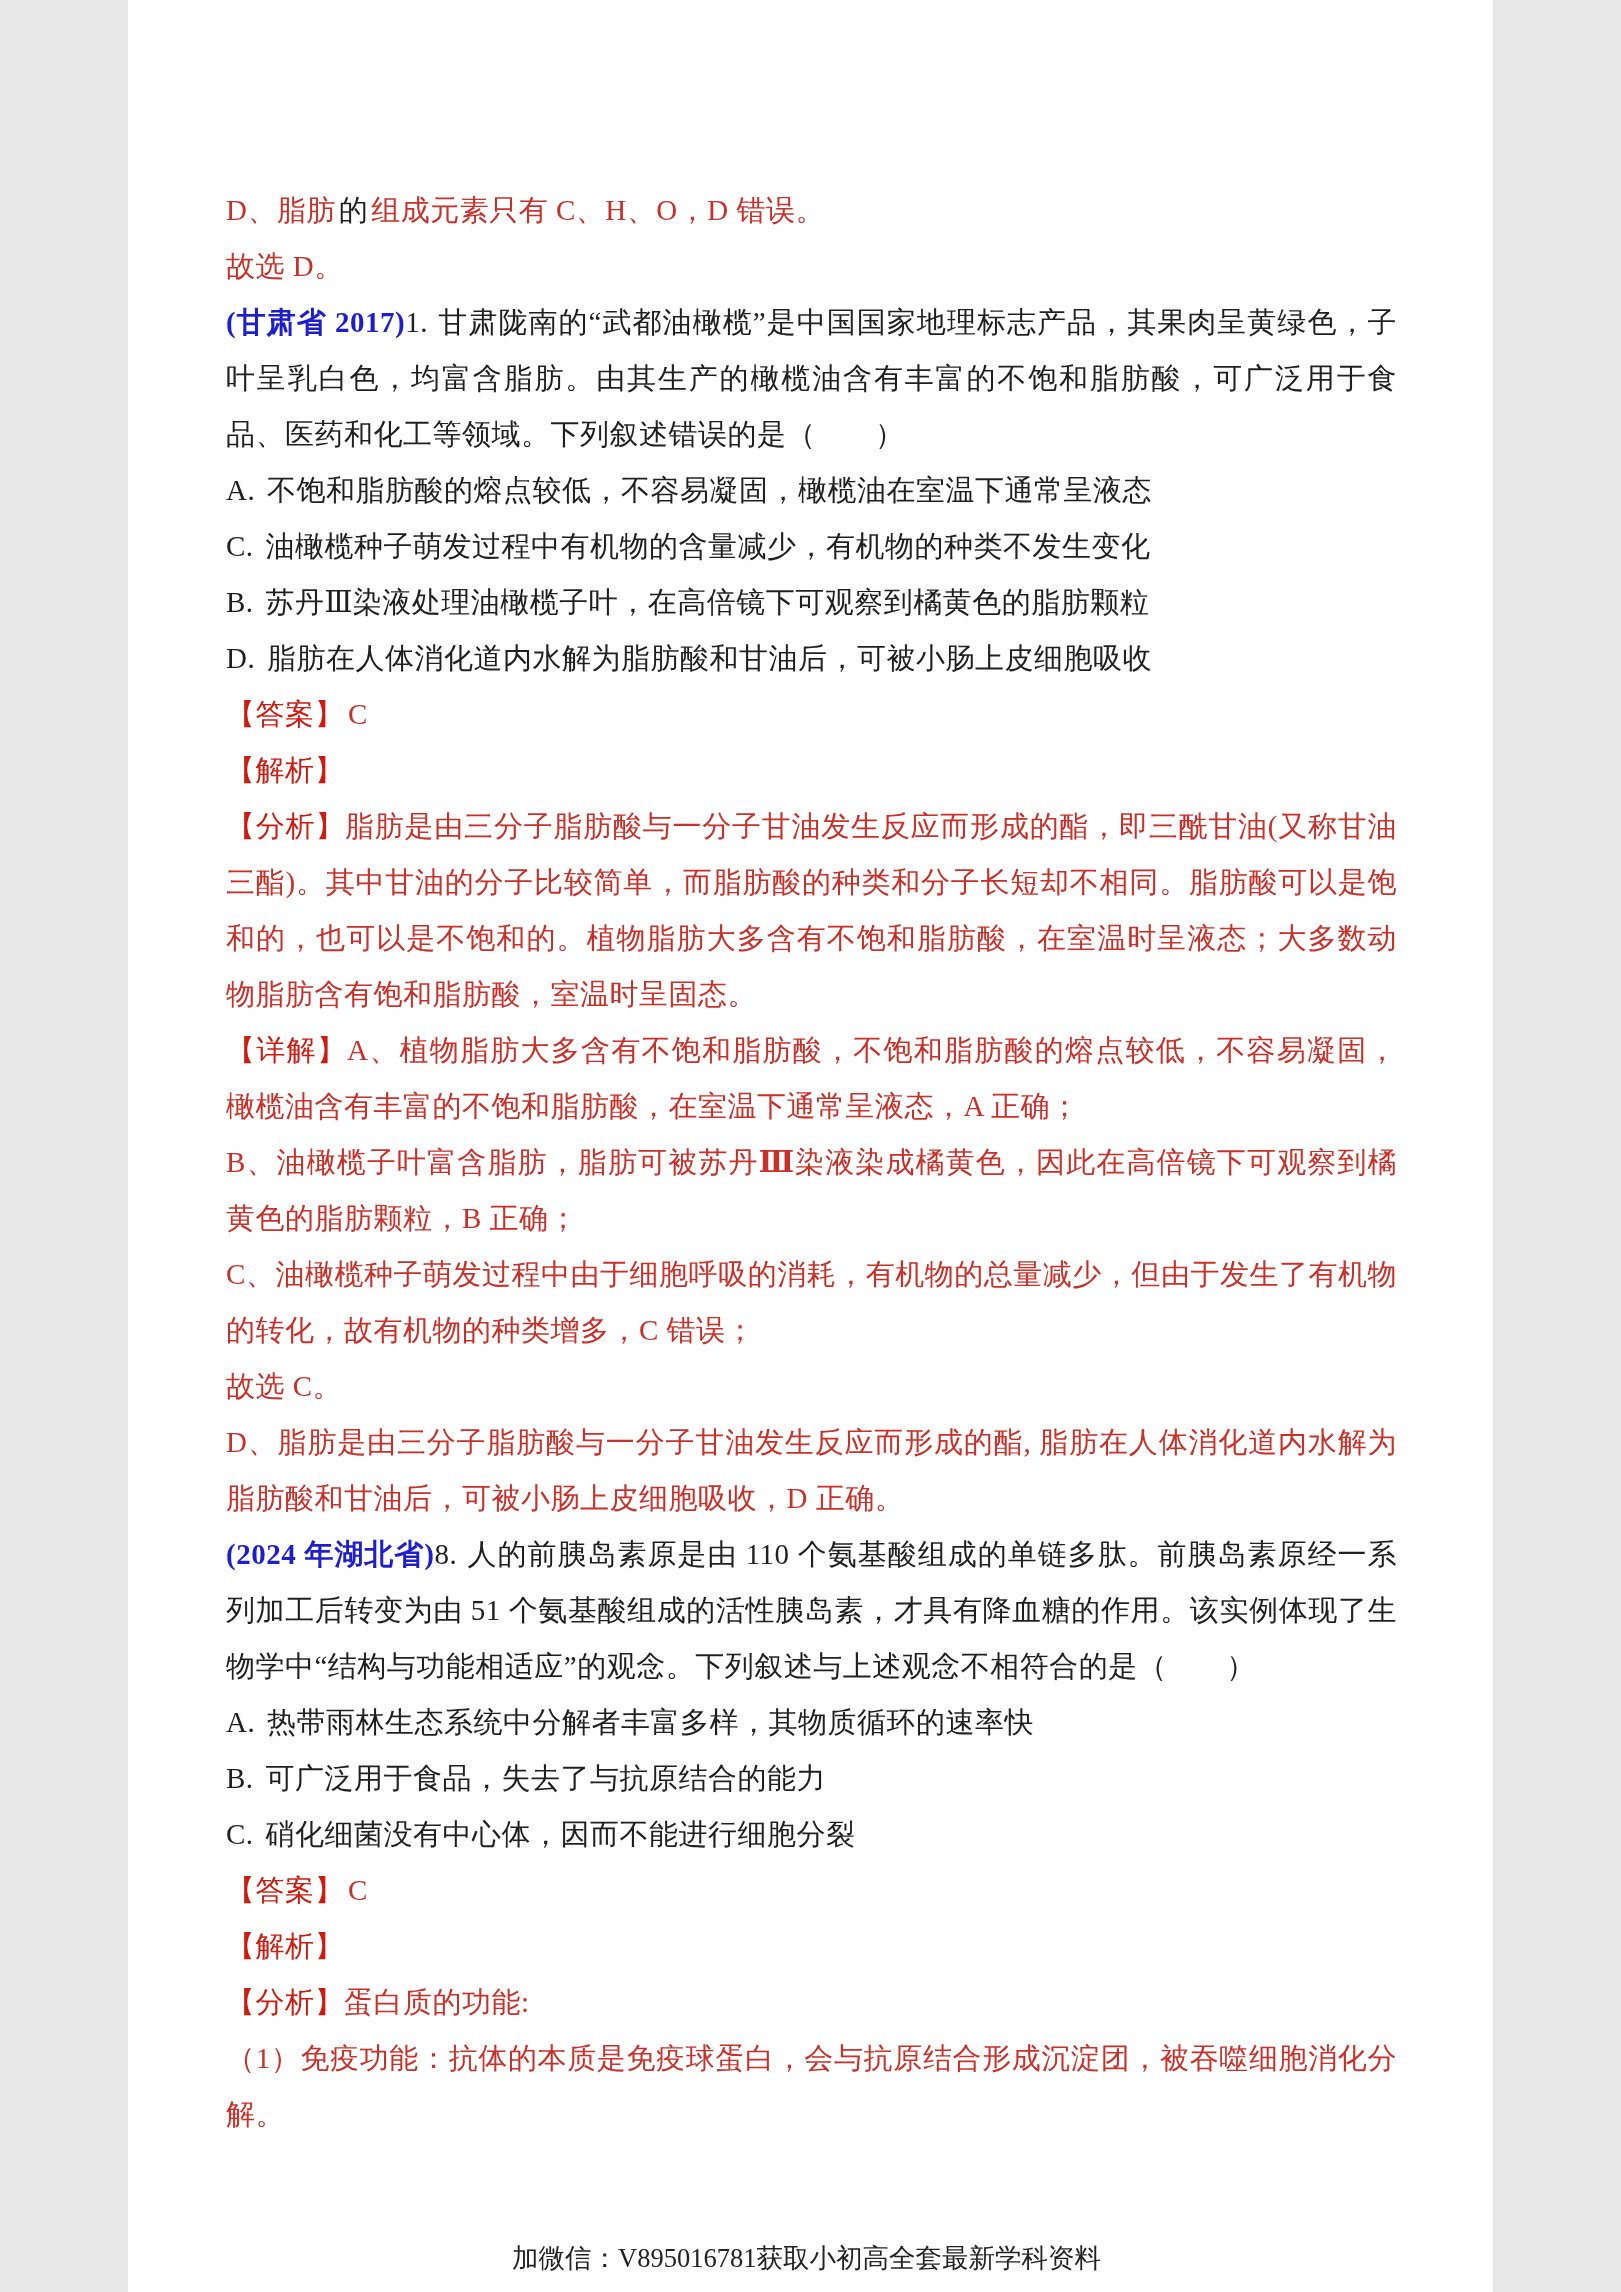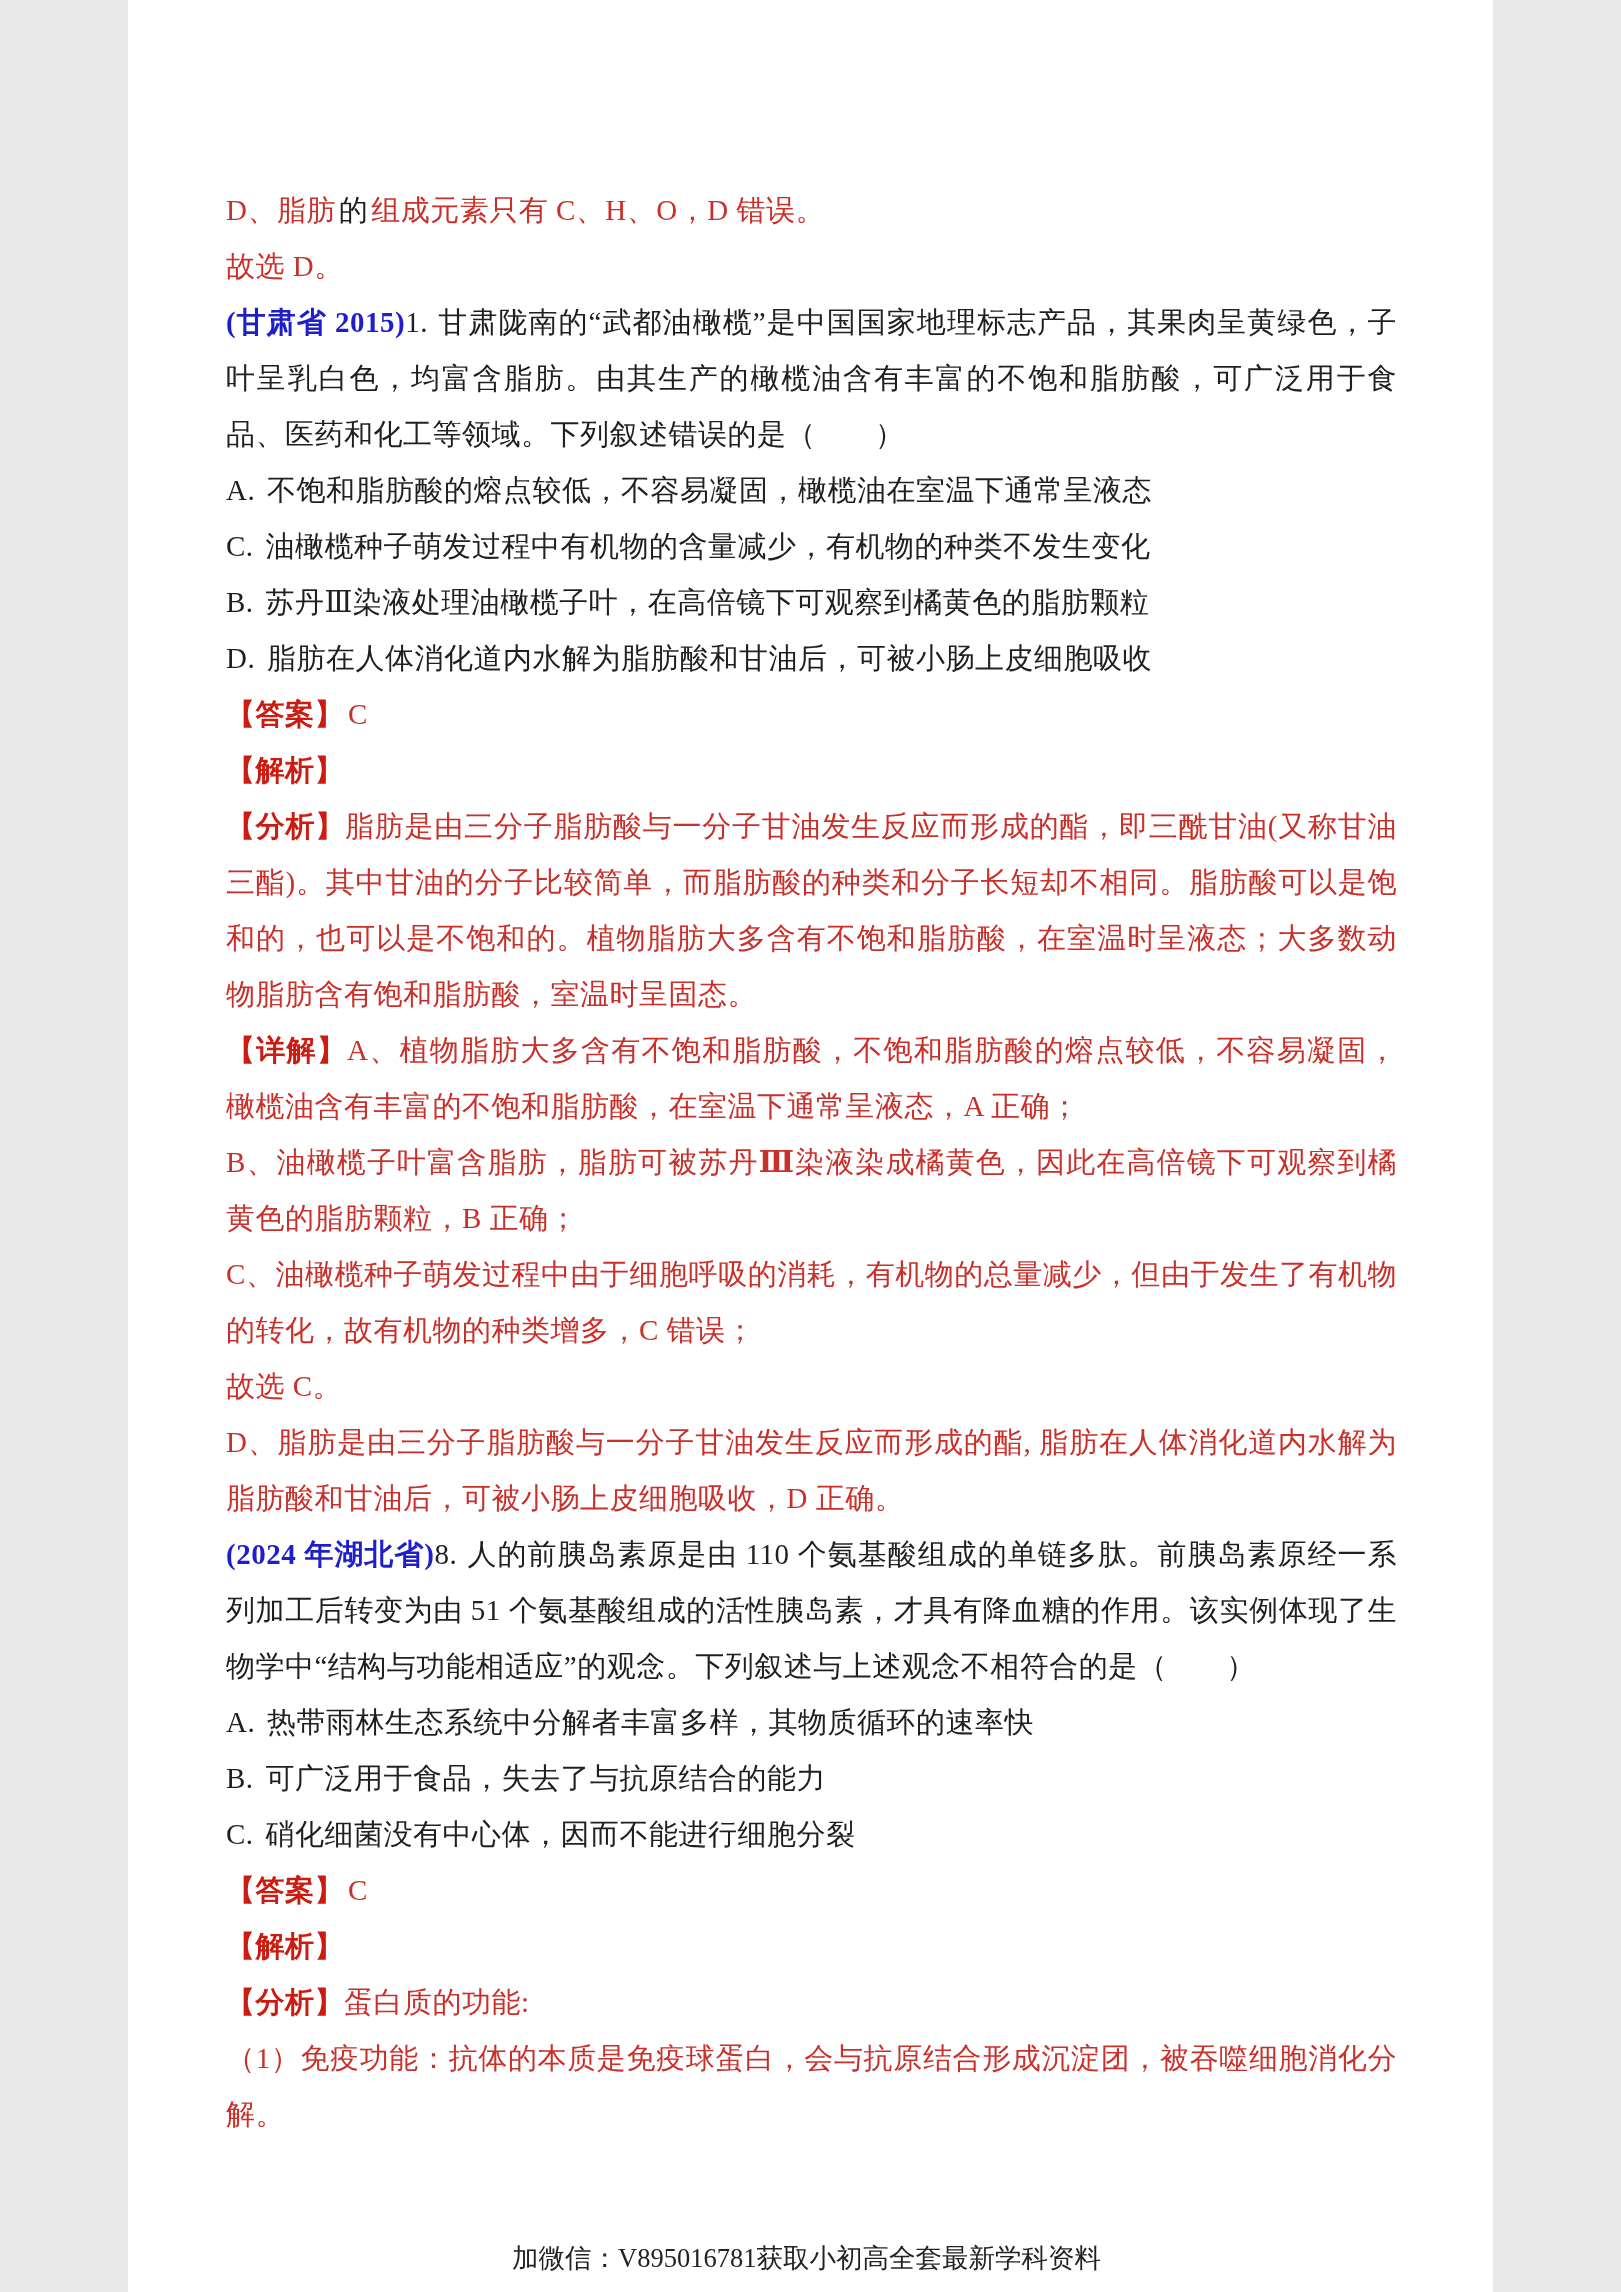--- a/index.html
+++ b/index.html
@@ -16,21 +16,21 @@
   }
   .para {
     margin:0;
     font-size:29px;
     line-height:56px;
     color:#1f1f1f;
     text-align:justify;
     letter-spacing:0.5px;
   }
   .red  { color:#c9302a; }
-  .tag  { color:#cc1b10; font-weight:bold; }
+  .tag  { color:#cc1b10; font-weight:normal; }
   .blue { color:#1e1ecb; font-weight:bold; }
   .bold { font-weight:bold; }
   .q-num { margin-right:9.8px; }
   .opt-label { margin-right:11.8px; }
   .mid-black { color:#1f1f1f; margin:0 2.9px; }
   .ans { margin-left:3.9px; }
   .footer {
     position:absolute;
     left:0; right:8px;
     top:2240px;
@@ -42,21 +42,21 @@
 </style>
 </head>
 <body>
 
 <div class="page">
 
   <p class="para"><span class="red">D、脂肪</span><span class="mid-black">的</span><span class="red">组成元素只有 C、H、O，D 错误。</span></p>
 
   <p class="para red">故选 D。</p>
 
-  <p class="para"><span class="blue">(甘肃省 2015)</span><span class="q-num">1.</span><span>甘肃陇南的“武都油橄榄”是中国国家地理标志产品，其果肉呈黄绿色，子叶呈乳白色，均富含脂肪。由其生产的橄榄油含有丰富的不饱和脂肪酸，可广泛用于食品、医药和化工等领域。下列叙述错误的是（　　）</span></p>
+  <p class="para"><span class="blue">(甘肃省 2017)</span><span class="q-num">1.</span><span>甘肃陇南的“武都油橄榄”是中国国家地理标志产品，其果肉呈黄绿色，子叶呈乳白色，均富含脂肪。由其生产的橄榄油含有丰富的不饱和脂肪酸，可广泛用于食品、医药和化工等领域。下列叙述错误的是（　　）</span></p>
 
   <p class="para"><span class="opt-label">A.</span><span>不饱和脂肪酸的熔点较低，不容易凝固，橄榄油在室温下通常呈液态</span></p>
   <p class="para"><span class="opt-label">C.</span><span>油橄榄种子萌发过程中有机物的含量减少，有机物的种类不发生变化</span></p>
   <p class="para"><span class="opt-label">B.</span><span>苏丹Ⅲ染液处理油橄榄子叶，在高倍镜下可观察到橘黄色的脂肪颗粒</span></p>
   <p class="para"><span class="opt-label">D.</span><span>脂肪在人体消化道内水解为脂肪酸和甘油后，可被小肠上皮细胞吸收</span></p>
 
   <p class="para"><span class="tag">【答案】</span><span class="red ans">C</span></p>
 
   <p class="para"><span class="tag">【解析】</span></p>
 

